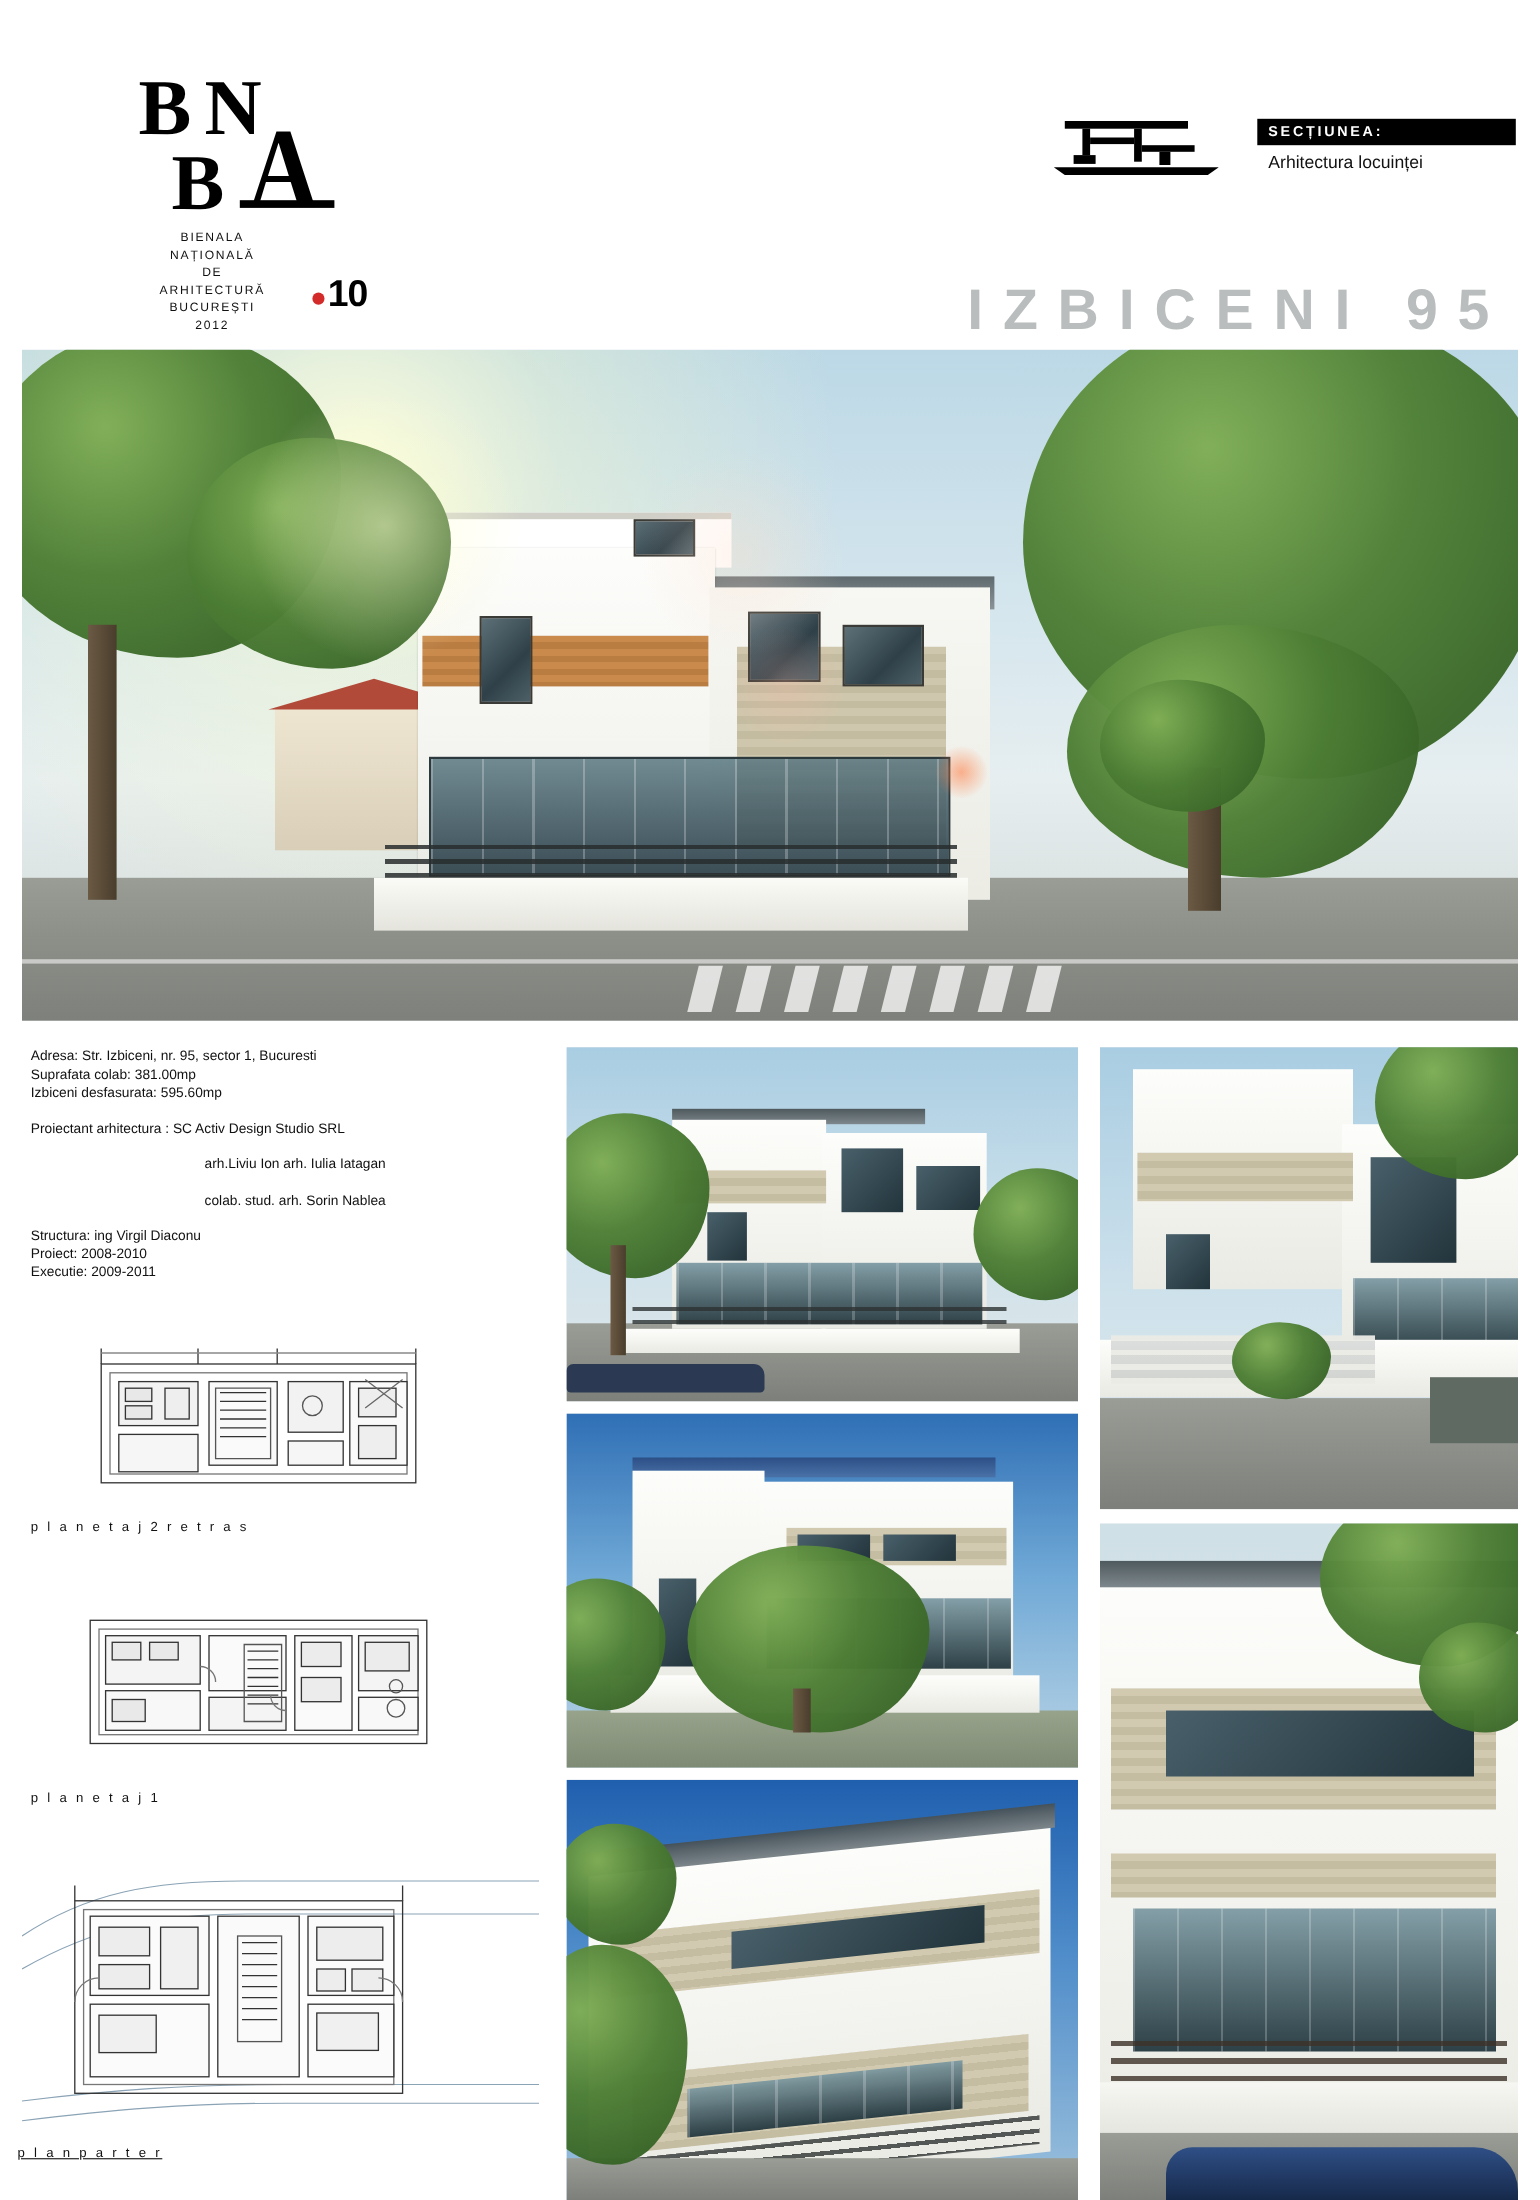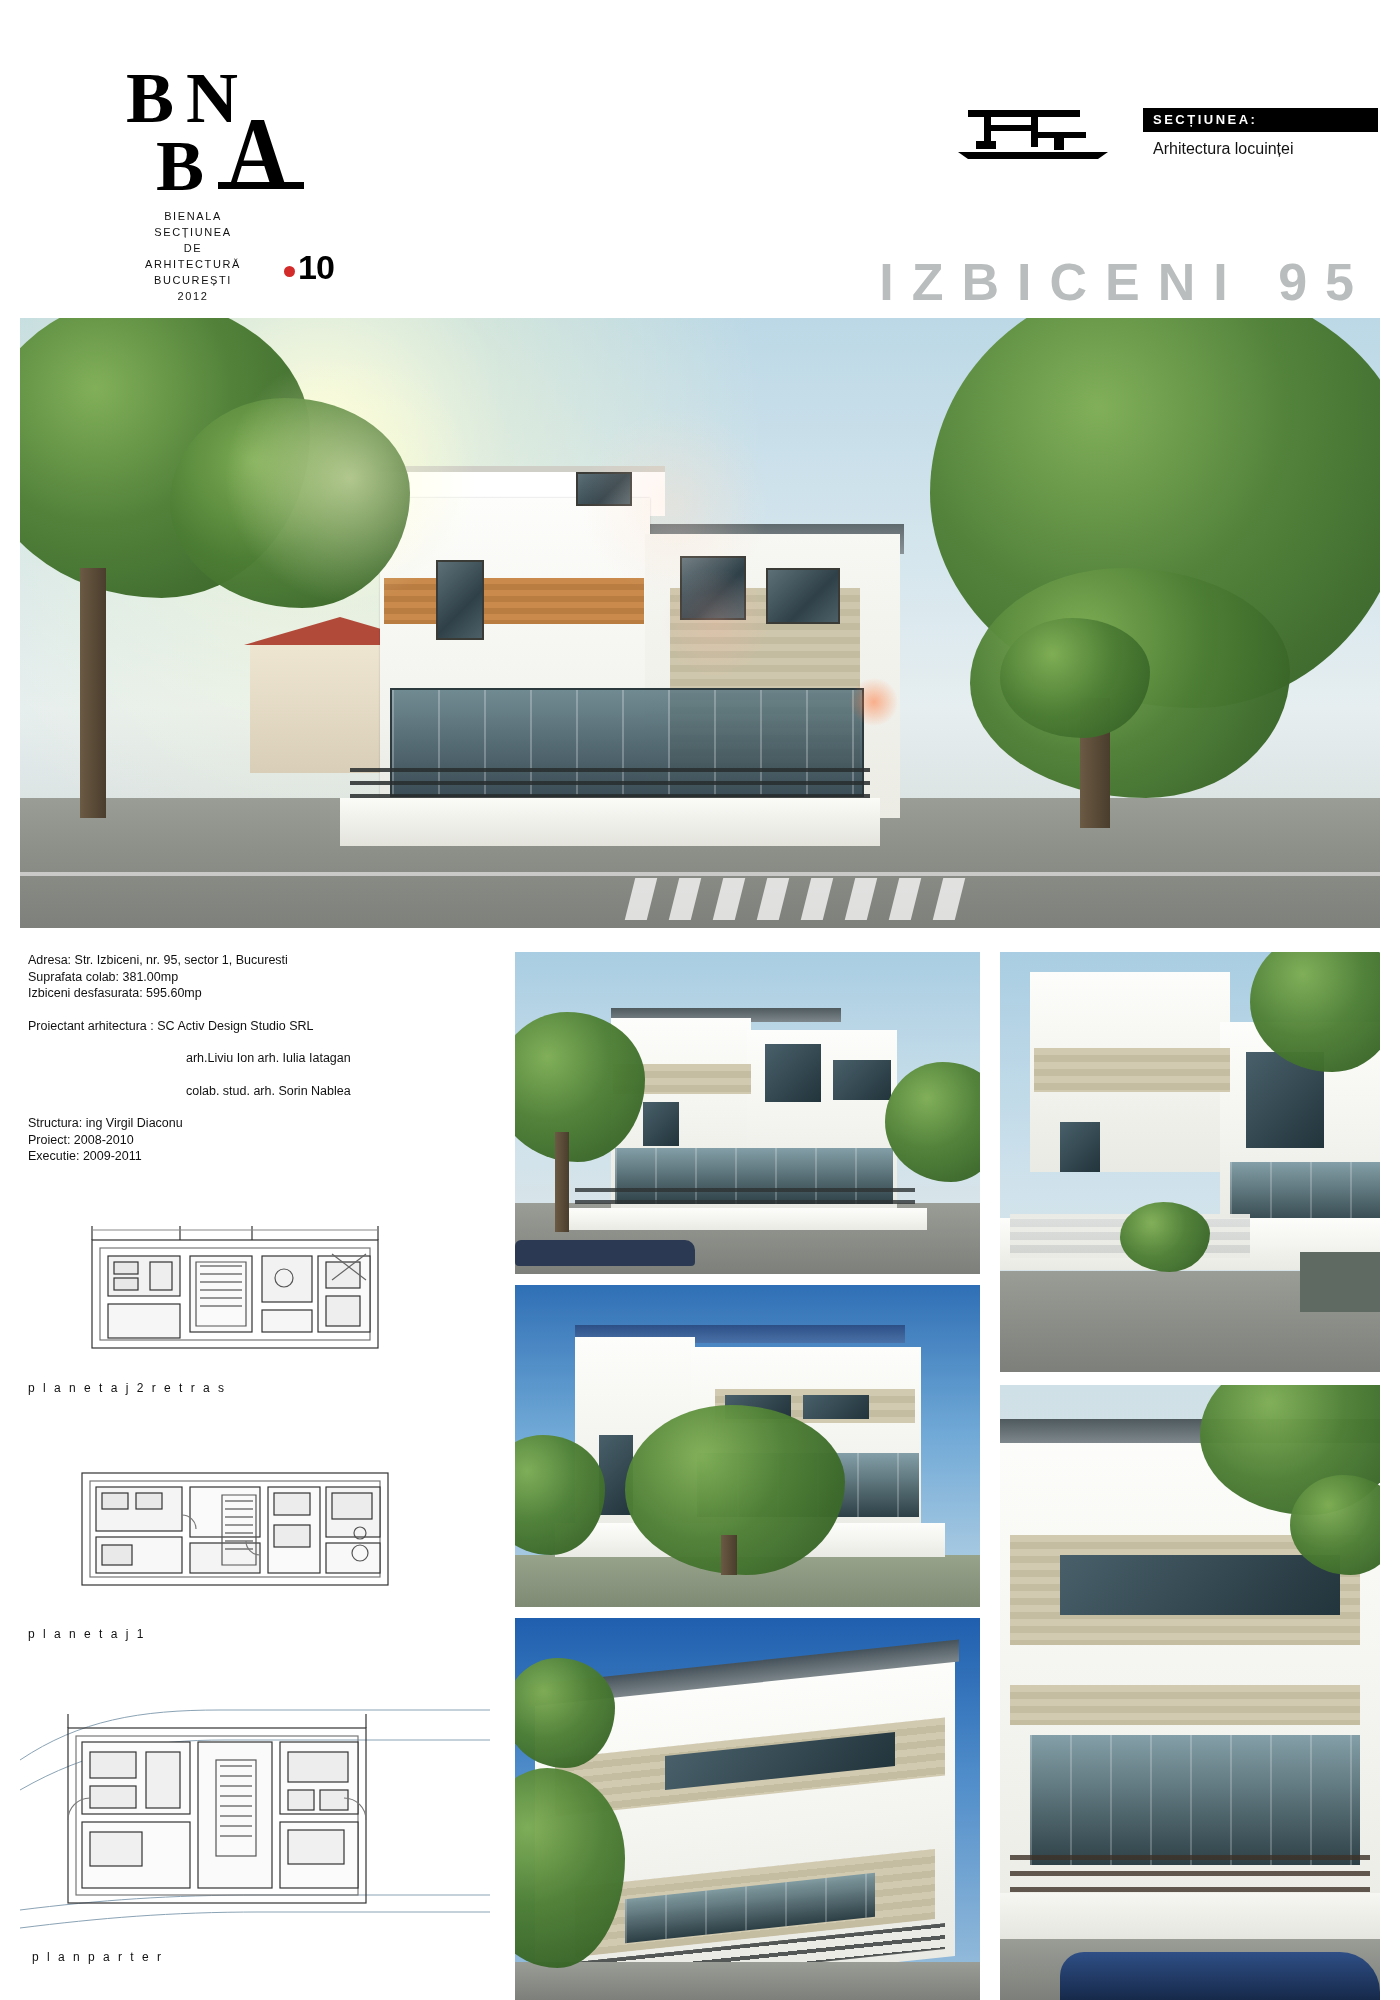--- a/index.html
+++ b/index.html
@@ -387,21 +387,21 @@
     <div class="logo-block">
       <div class="logo-letters">
         <span class="l logo-b1">B</span>
         <span class="l logo-n">N</span>
         <span class="l logo-a">A</span>
         <span class="l logo-b2">B</span>
         <span class="logo-a-bar"></span>
       </div>
       <div class="logo-sub">
         <div>BIENALA</div>
-        <div>SECȚIUNEA</div>
+        <div>NAȚIONALĂ</div>
         <div>DE</div>
         <div>ARHITECTURĂ</div>
         <div>BUCUREȘTI</div>
         <div>2012</div>
       </div>
       <span class="logo-dot"></span>
       <span class="logo-ten">10</span>
     </div>
 
     <div class="section-block">
@@ -571,21 +571,21 @@
         <rect x="300" y="90" width="28" height="20" fill="#ededed"></rect>
         <rect x="268" y="130" width="56" height="34" fill="#f0f0f0"></rect>
         <rect x="70" y="132" width="52" height="34" fill="#f0f0f0"></rect>
         <path d="M48 120 a22 22 0 0 1 22 -22" stroke="#777"></path>
         <path d="M346 120 a22 22 0 0 0 -22 -22" stroke="#777"></path>
         <line x1="48" y1="14" x2="48" y2="28"></line>
         <line x1="346" y1="14" x2="346" y2="28"></line>
       </g>
     </svg>
   </div>
-  <div class="plan-label" style="left:32px; top:1950px;">p l a n  p a r t e r</div>
+  <div class="plan-label" style="left:16px; top:1950px;text-decoration:underline;">p l a n  p a r t e r</div>
 
   <div class="ph" style="left:515px; top:952px; width:465px; height:322px;">
     <div class="sky"></div>
     <div class="grd"></div>
     <div class="roofd" style="left:96px; top:56px; width:230px; height:14px;"></div>
     <div class="wall" style="left:96px; top:66px; width:140px; height:190px;"></div>
     <div class="wall" style="left:232px; top:78px; width:150px; height:178px;"></div>
     <div class="brickb" style="left:98px; top:112px; width:138px; height:30px;"></div>
     <div class="dark" style="left:250px; top:92px; width:56px; height:58px;"></div>
     <div class="dark" style="left:318px; top:108px; width:58px; height:40px;"></div>

